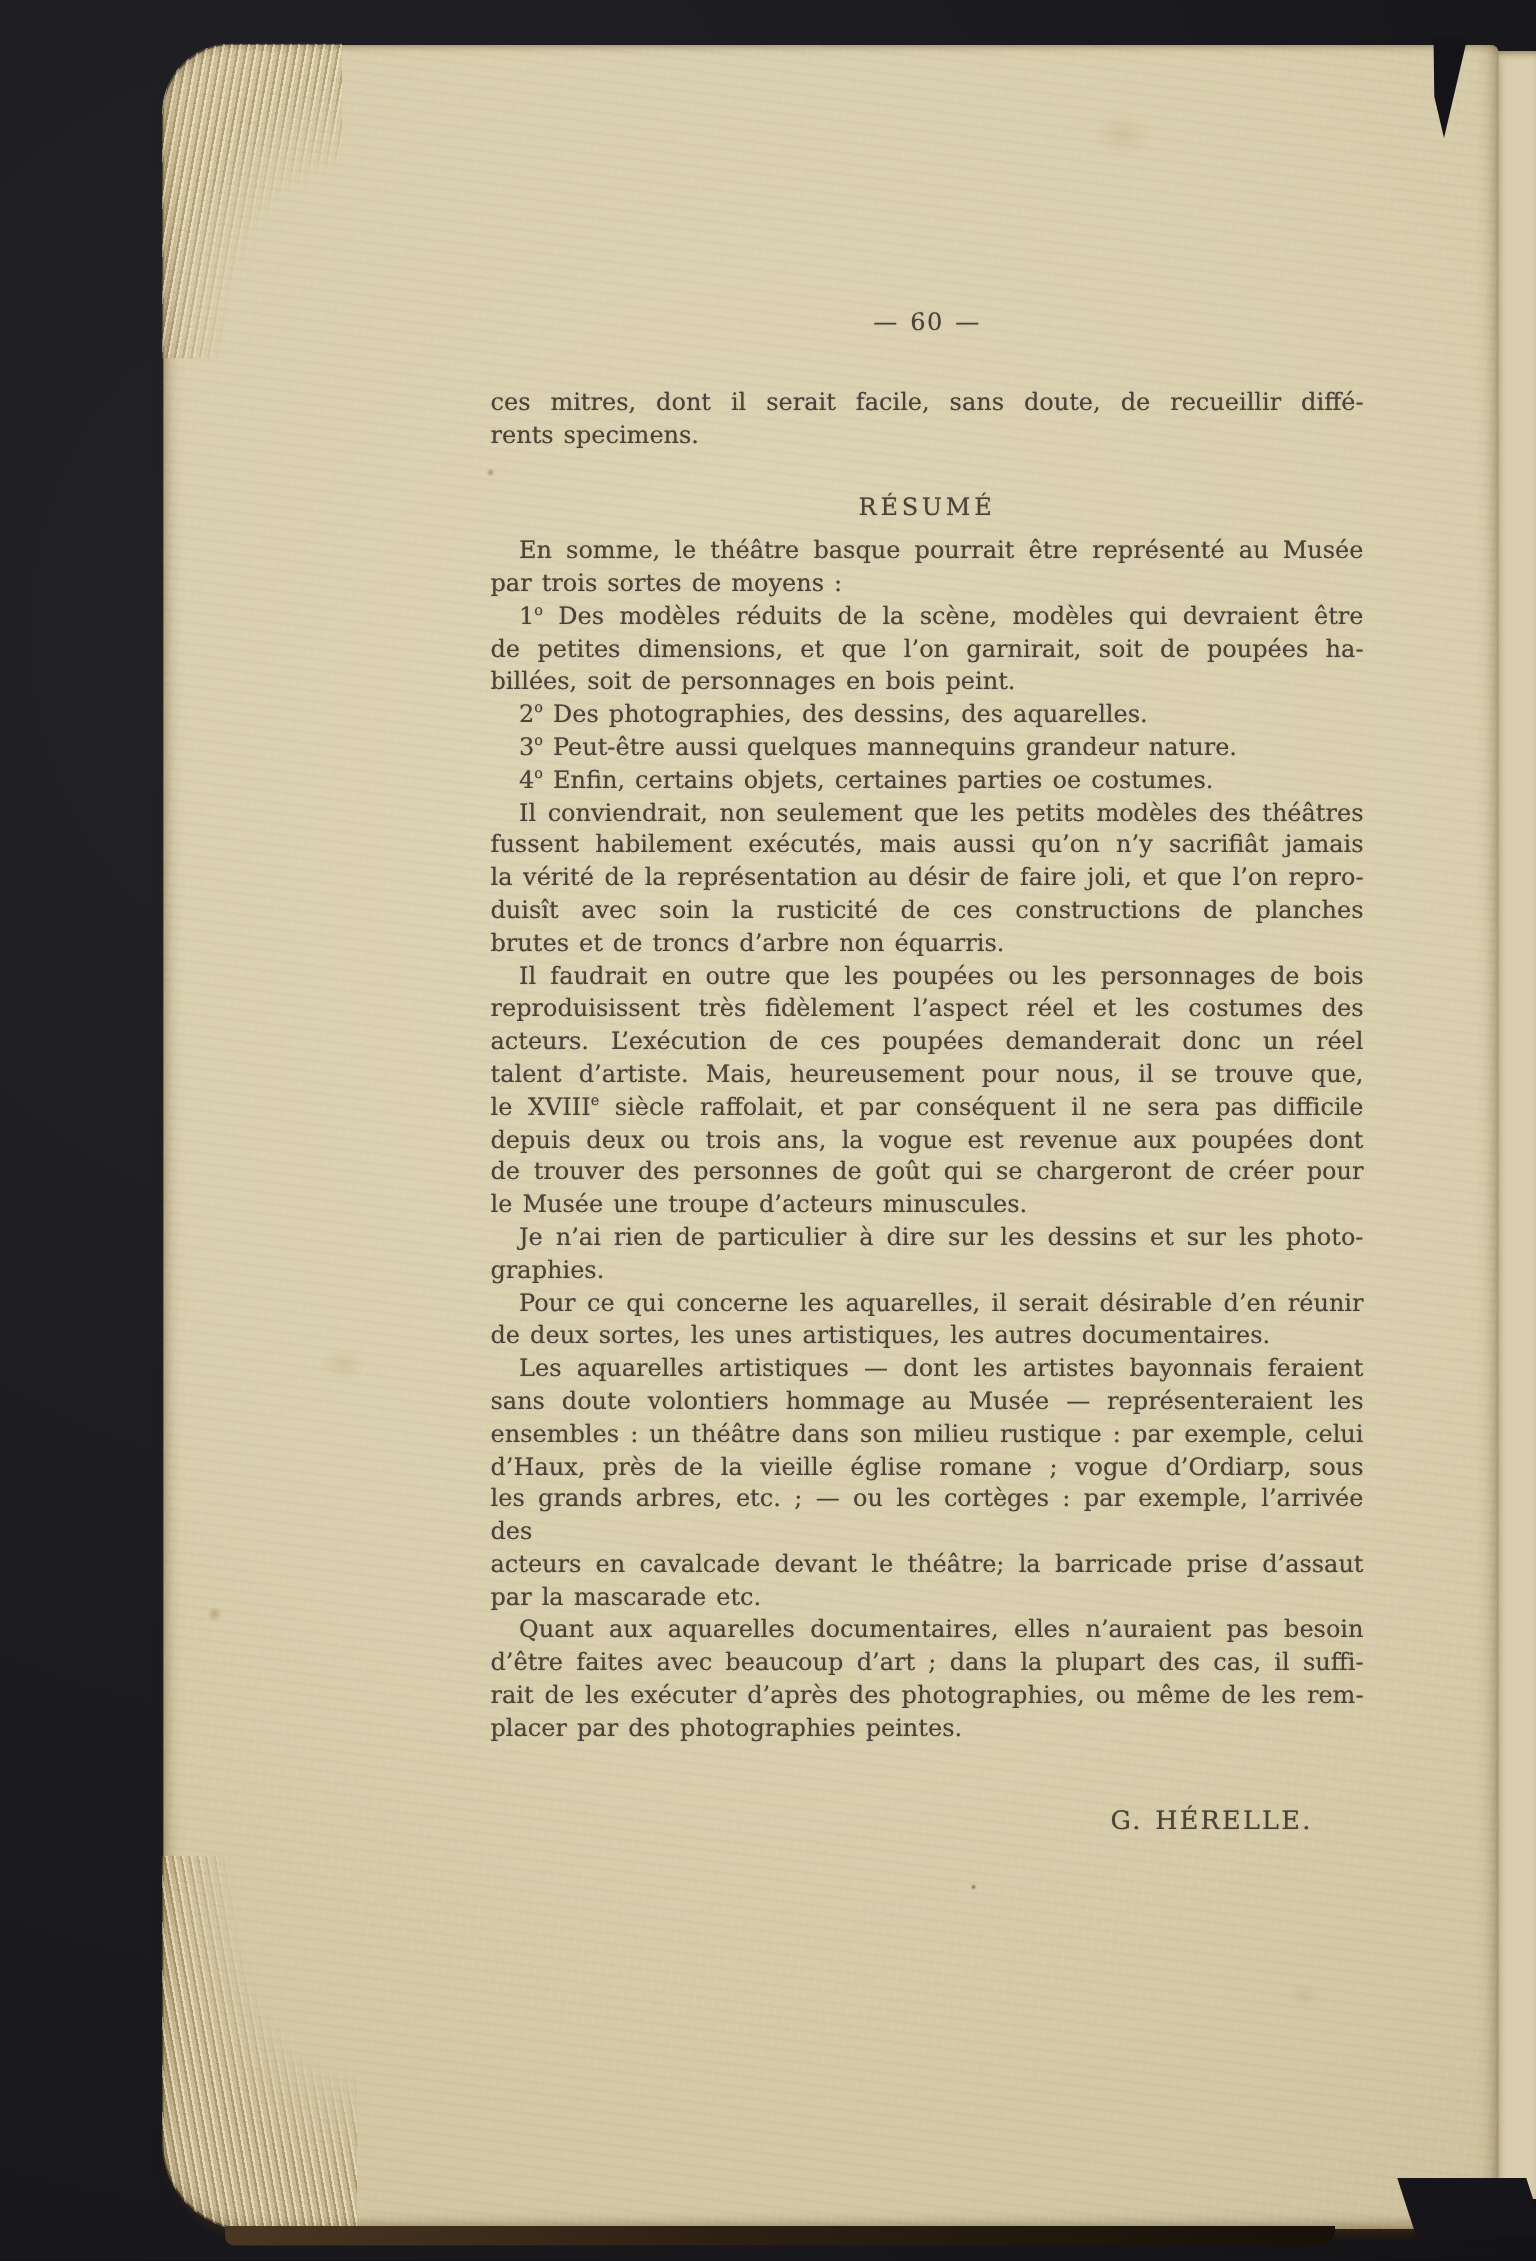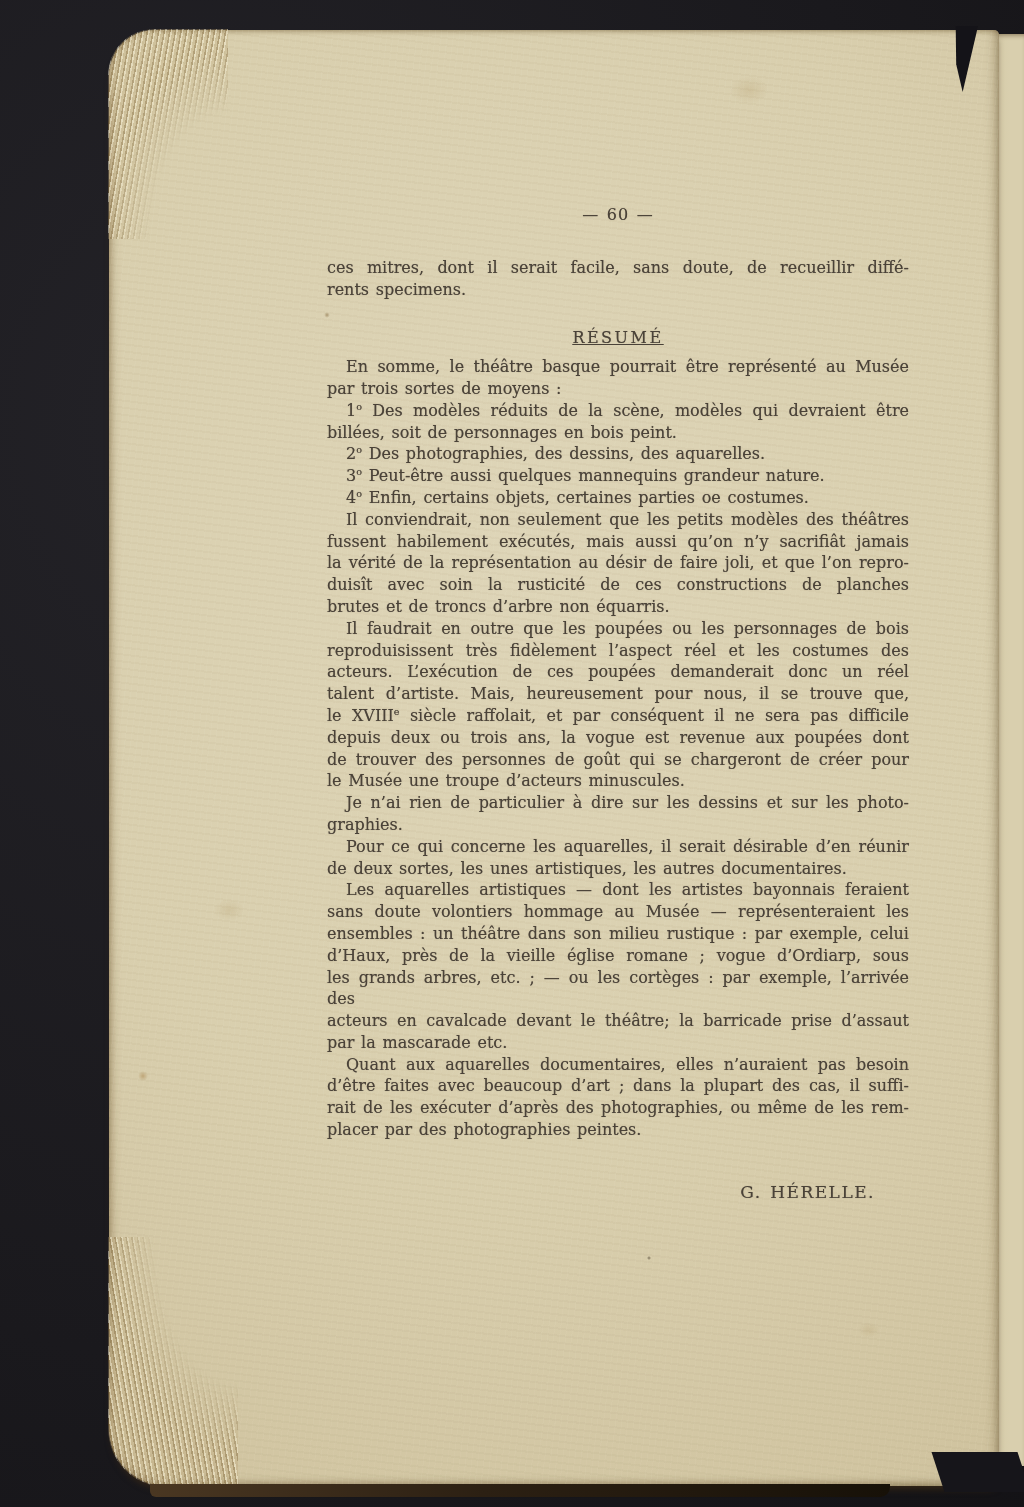--- a/index.html
+++ b/index.html
@@ -83,21 +83,21 @@
     font-size:16px;line-height:21.8px;color:#4a4238;
     word-spacing:1.6px;
     text-shadow:0 0 .7px rgba(74,66,56,.55);
   }
   .page-number{text-align:center;letter-spacing:1px;margin-bottom:31px;}
   .para{margin:0;}
   .line{text-align:justify;text-align-last:justify;}
   .line.last{text-align-last:left;}
   .para.indent .line:first-child{text-indent:19px;}
   .para.plain .line:first-child{text-indent:0;}
-  .para.heading{margin:27px 0 7px;text-decoration:underline;}
+  .para.heading{margin:27px 0 7px;}
   .para.heading .line{text-align:center;text-align-last:center;letter-spacing:2.5px;}
   .para.signature{margin-top:41px;padding-right:34px;font-size:17px;letter-spacing:1.5px;}
   .para.signature .line{text-align-last:right;}
   sup{font-size:.6em;line-height:0;vertical-align:super;}
 </style>
 </head>
 <body>
 
 <div class="scene">
   <div class="next-page"></div>
@@ -113,20 +113,21 @@
           </div>
           <div class="para heading">
             <div class="line last">RÉSUMÉ</div>
           </div>
           <div class="para indent">
             <div class="line">En somme, le théâtre basque pourrait être représenté au Musée</div>
             <div class="line last">par trois sortes de moyens :</div>
           </div>
           <div class="para indent">
             <div class="line">1<sup>o</sup> Des modèles réduits de la scène, modèles qui devraient être</div>
+            <div class="line">de petites dimensions, et que l’on garnirait, soit de poupées ha-</div>
             <div class="line last">billées, soit de personnages en bois peint.</div>
           </div>
           <div class="para indent">
             <div class="line last">2<sup>o</sup> Des photographies, des dessins, des aquarelles.</div>
           </div>
           <div class="para indent">
             <div class="line last">3<sup>o</sup> Peut-être aussi quelques mannequins grandeur nature.</div>
           </div>
           <div class="para indent">
             <div class="line last">4<sup>o</sup> Enfin, certains objets, certaines parties oe costumes.</div>

